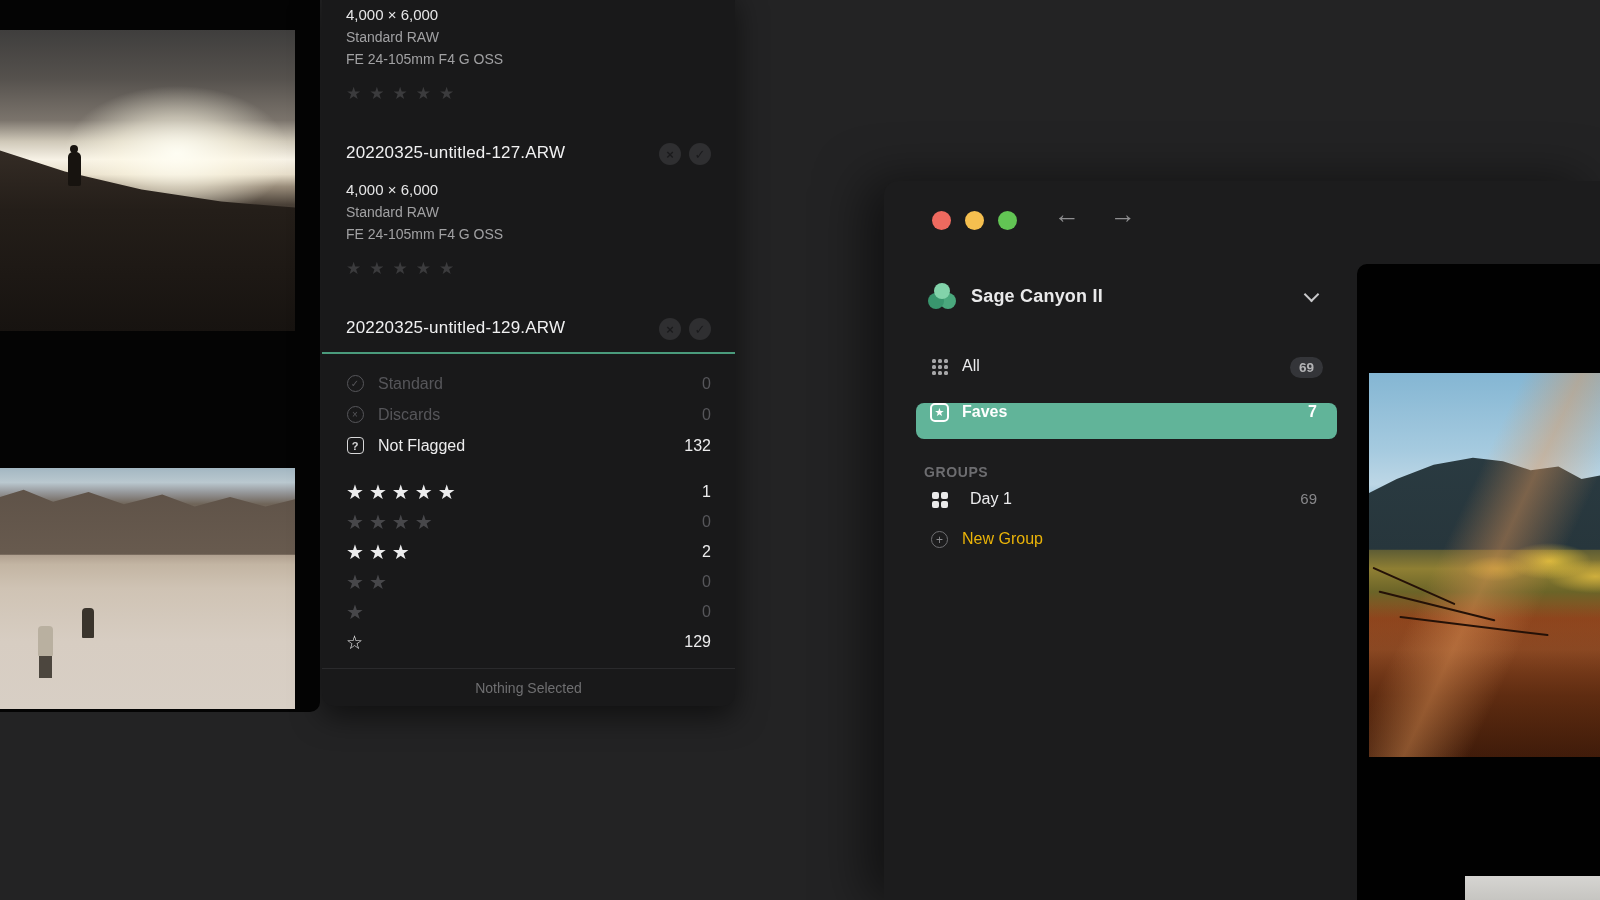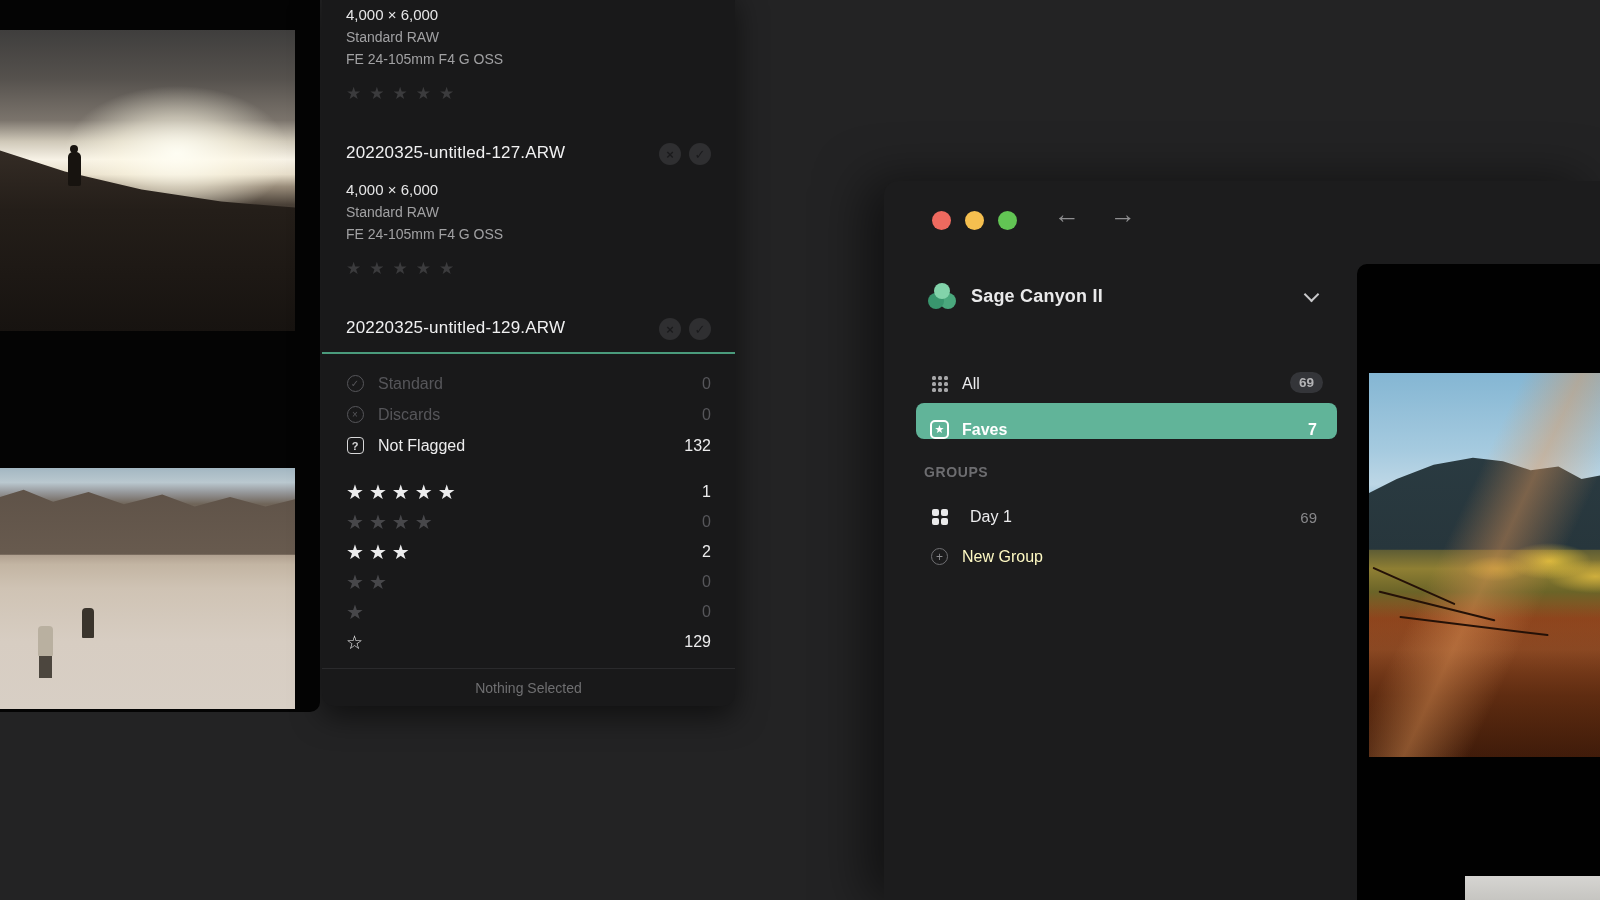--- a/index.html
+++ b/index.html
@@ -89,21 +89,21 @@
   .logo i { position:absolute; width:16px; height:16px; border-radius:50%; }
   .logo .c1 { left:12px; top:10px; background:#4aa87d; }
   .logo .c2 { left:0; top:10px; background:#39966e; }
   .logo .c3 { left:6px; top:0; background:#82d3aa; }
   .lib-title { font-size:18px; font-weight:700; color:#e9e9ea; letter-spacing:.2px; }
   .chev { position:absolute; left:421px; top:102px; width:12px; height:12px; }
   .chev::before { content:""; position:absolute; left:1px; top:0; width:9px; height:9px;
     border-right:2.2px solid #c9c9cb; border-bottom:2.2px solid #c9c9cb; transform:rotate(45deg); }
 
   .nav-row { position:absolute; left:32px; width:421px; height:36px; border-radius:8px;
-    display:flex; align-items:flex-end; padding:0 14px; }
+    display:flex; align-items:flex-start; padding:0 14px; }
   .row-all { top:170px; }
   .row-faves { top:216px; background:#61b499; }
   .nav-ic { width:19px; height:19px; margin-right:13px; display:flex; align-items:center; justify-content:center; }
   .grid9 { display:grid; grid-template-columns:repeat(3,4px); grid-template-rows:repeat(3,4px); gap:2px; }
   .grid9 b { background:#a7a7a9; border-radius:1.5px; }
   .grid4 { display:grid; grid-template-columns:repeat(2,7px); grid-template-rows:repeat(2,7px); gap:2px; }
   .grid4 b { background:#e9e9ea; border-radius:2px; }
   .star-sq { width:19px; height:19px; border:2px solid #fff; border-radius:5px;
     display:flex; align-items:center; justify-content:center; font-size:11px; color:#fff; }
   .nav-label { font-size:16px; color:#ececee; }
@@ -112,21 +112,21 @@
     padding:3px 9px; border-radius:11px; }
   .nav-count { margin-left:auto; margin-right:6px; font-size:16px; font-weight:600; color:#fff; }
 
   .groups-hdr { position:absolute; left:40px; top:277px; font-size:14px; font-weight:700;
     color:#6d6d70; letter-spacing:.6px; }
   .row-day1 { top:303px;gap:8px; }
   .gcount { margin-left:auto; margin-right:6px; font-size:15px; color:#88888b; }
   .row-newgroup { top:343px; }
   .plus-circ { width:17px; height:17px; border-radius:50%; border:1.5px solid #6f6f72; color:#8b8b8e;
     font-size:12px; display:flex; align-items:center; justify-content:center; line-height:1; }
-  .ng-label { font-size:16px; color:#fef9c3; }
+  .ng-label { font-size:16px; color:#eab308; }
 
   
   .canvas { position:absolute; left:473px; top:83px; width:243px; height:636px;
     background:#010101; border-top-left-radius:10px; overflow:hidden; }
   .canyon { position:absolute; left:12px; top:109px; width:231px; height:384px; overflow:hidden; }
   .cy-base { position:absolute; inset:0;
     background:linear-gradient(180deg,#84b6d3 0%,#a5cadf 20%,#bdd7e6 29%,#9cc3d9 33%,#4e5a54 40%,#5d5c35 46%,#8f7f33 51%,#6b6428 57%,#95491f 64%,#a2572b 72%,#7c3d19 84%,#5d2c11 100%); }
   .cy-mtn { position:absolute; left:0; top:0; width:100%; height:46%;
     background:linear-gradient(180deg,#2c3e45 0%,#27363c 100%);
     clip-path:polygon(0 68%,12% 60%,28% 52%,45% 48%,58% 50%,70% 55%,82% 53%,92% 60%,100% 58%,100% 100%,0 100%); }

